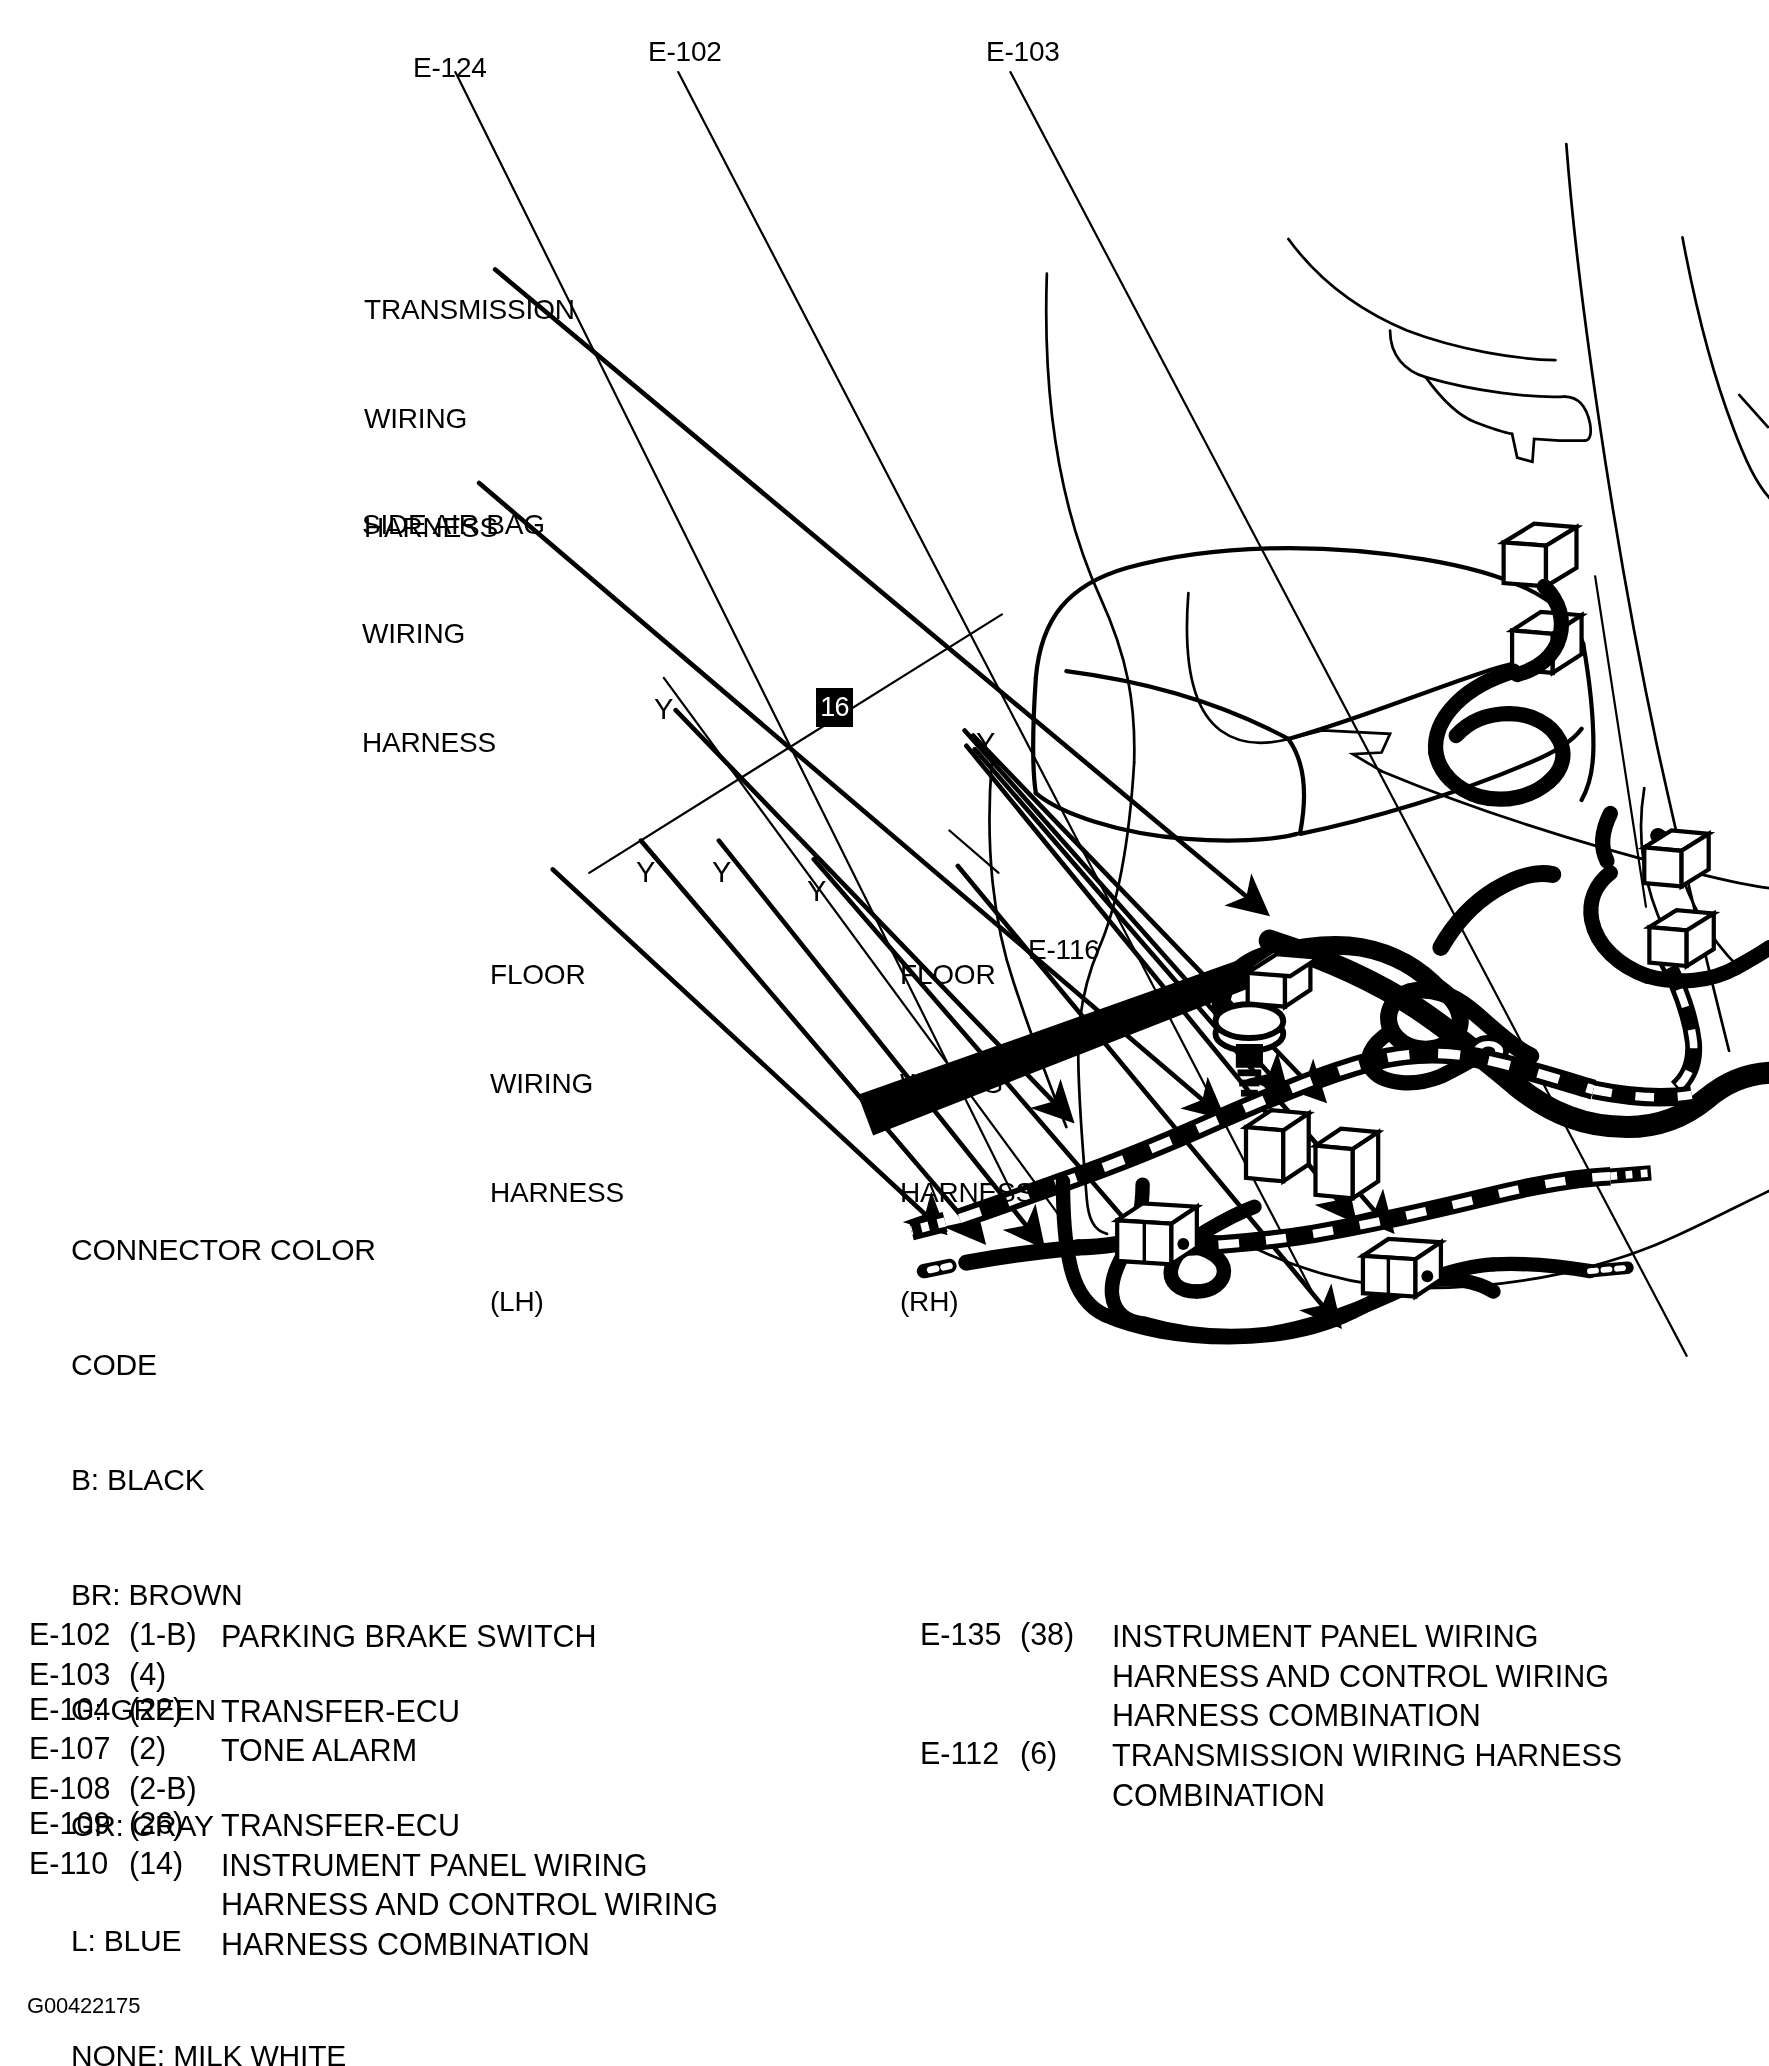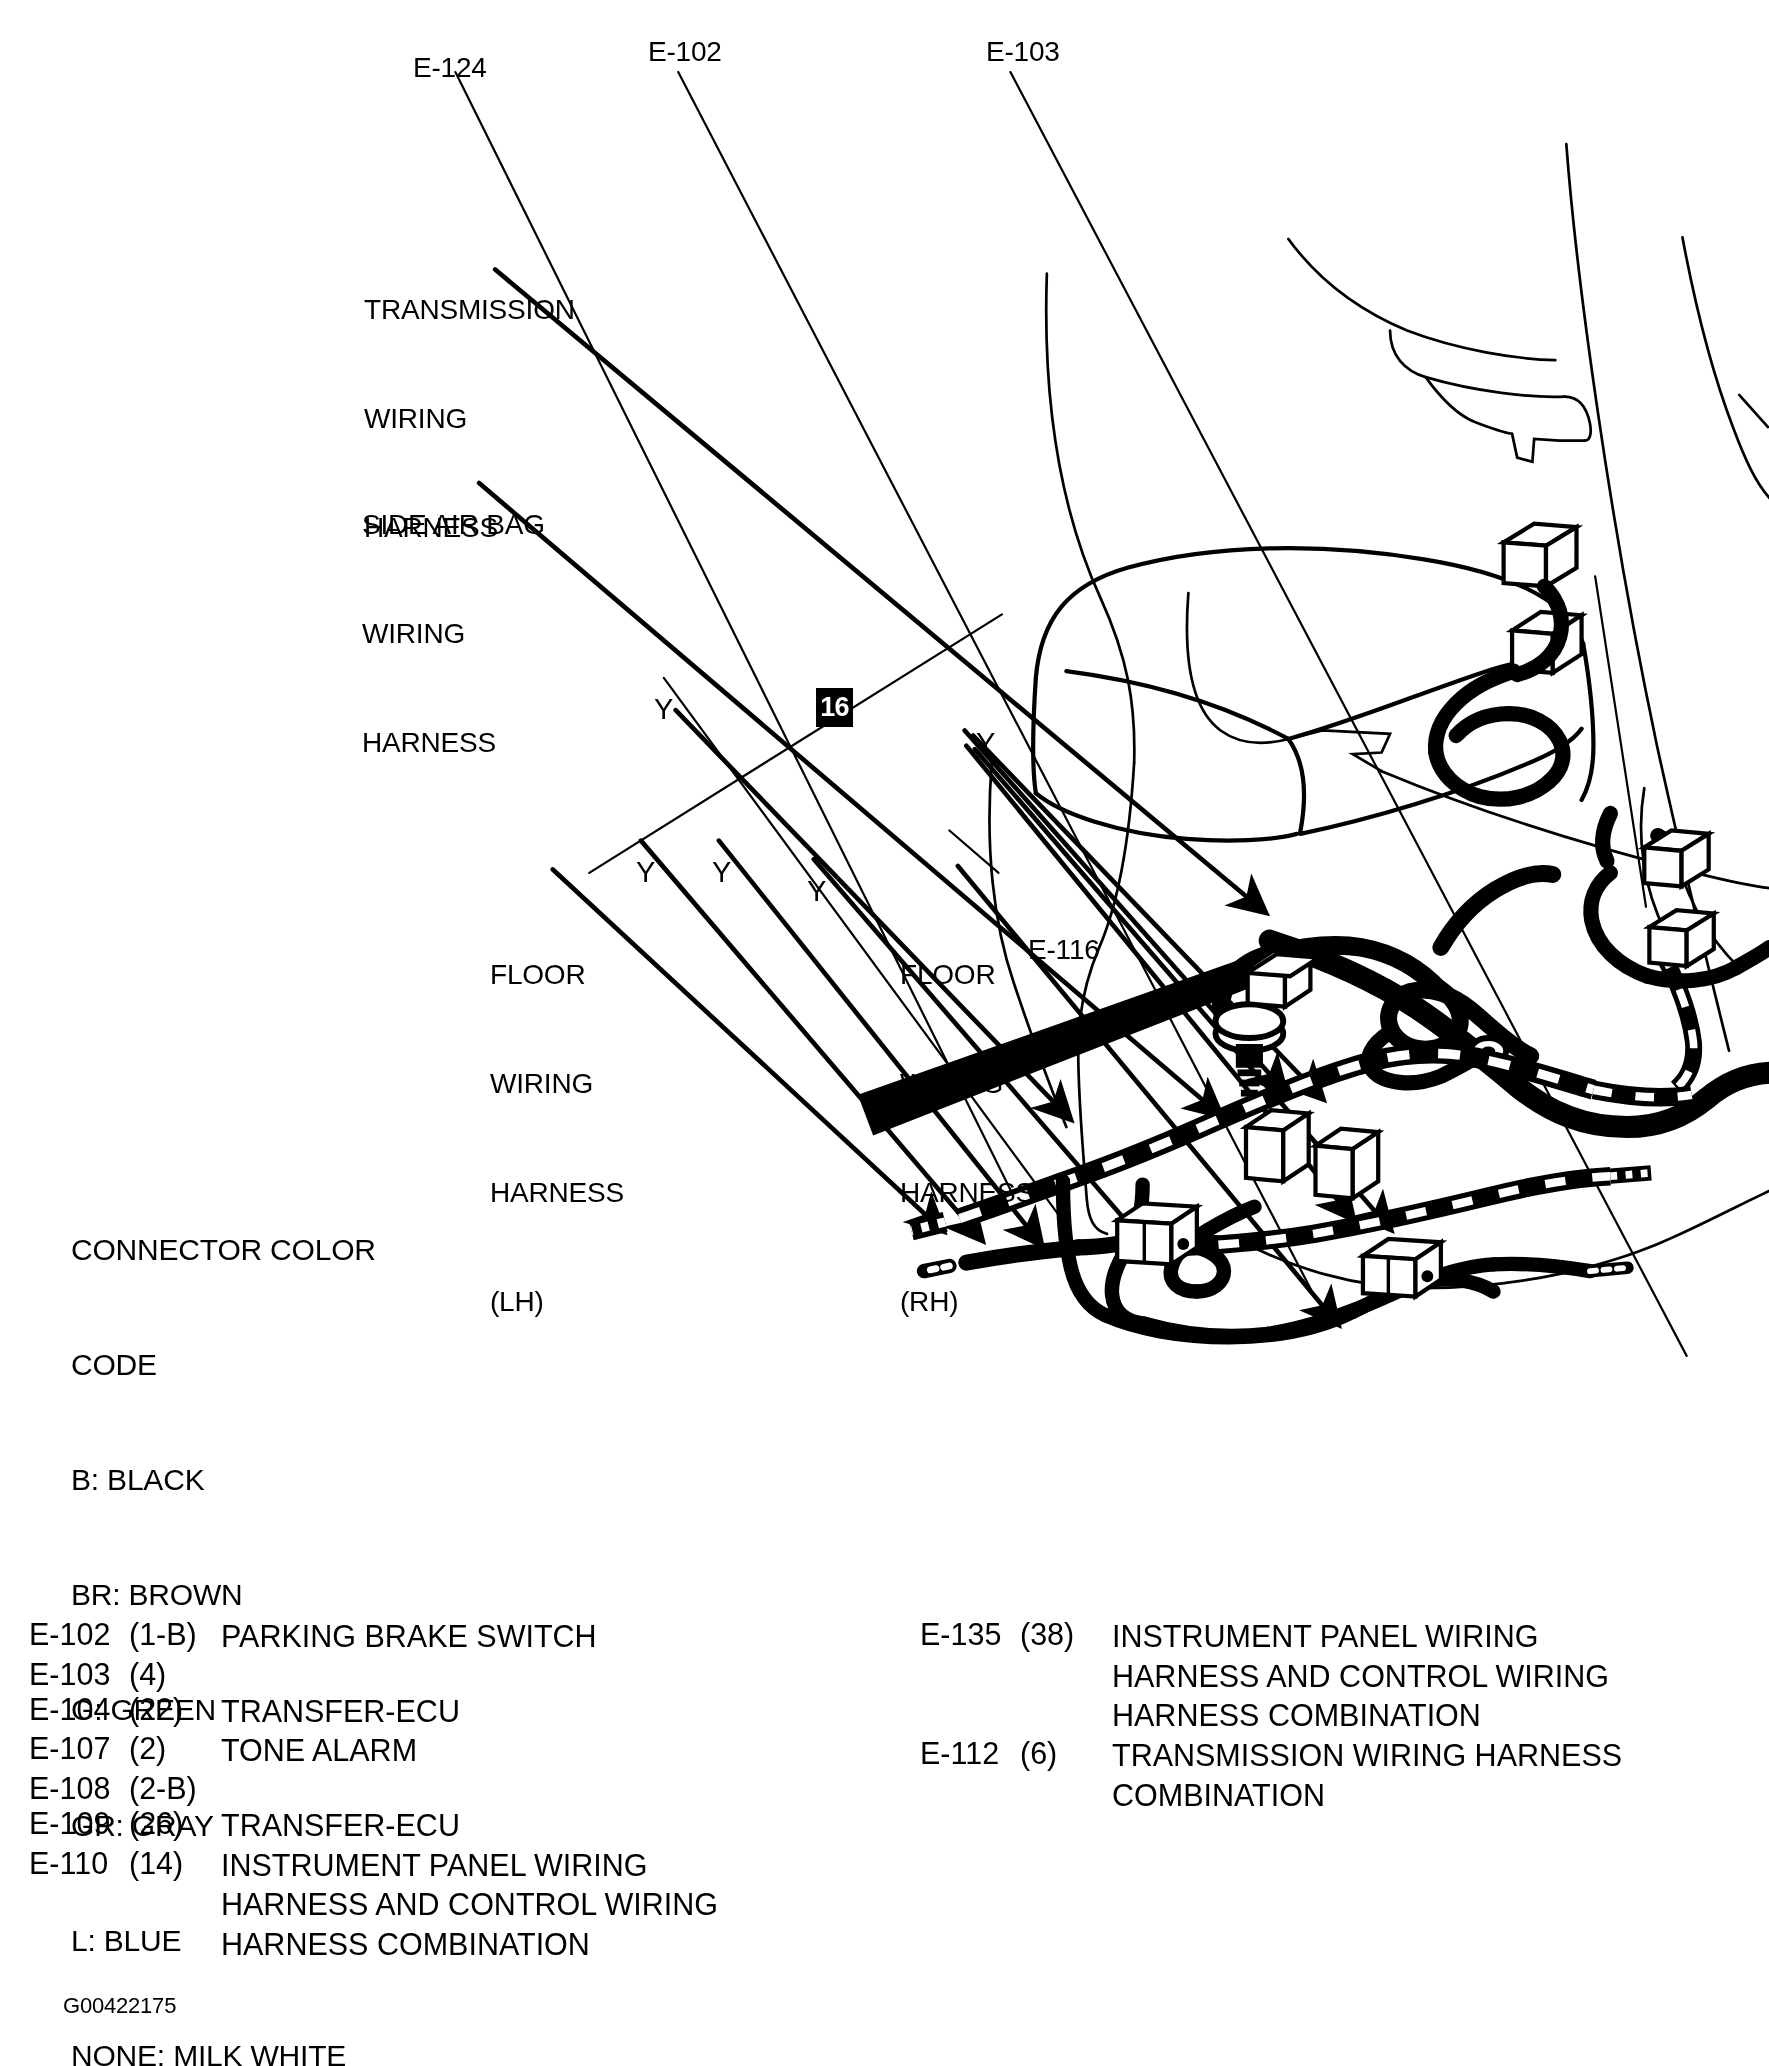--- a/index.html
+++ b/index.html
@@ -22,21 +22,21 @@
     font-family: "Liberation Sans", sans-serif;
     color: #000;
     white-space: pre;
     line-height: 1.30;
     letter-spacing: -0.2px;
   }
   .t-callout { font-size: 28px; }
   .t-label   { font-size: 28px; line-height: 1.30; }
   .t-legend  { font-size: 30px; line-height: 1.28; }
   .t-y       { font-size: 29px; }
-  .t-docid   { font-size: 22px; margin-left: 36px; }
+  .t-docid   { font-size: 22px; }
 
   
   #artwork {
     position: absolute;
     left: 0; top: 0;
     width: 1770px; height: 2066px;
     pointer-events: none;
   }
 
   
@@ -56,21 +56,21 @@
   .lr-desc div { line-height: 1.30; }
 
   
   .badge16 {
     position: absolute;
     width: 37px; height: 39px;
     background: #000;
     color: #fff;
     font-family: "Liberation Sans", sans-serif;
     font-size: 27px;
-    font-weight: bold;
+    font-weight: normal;
     display: flex;
     align-items: center;
     justify-content: center;
     letter-spacing: -0.8px;
   }
 </style>
 </head>
 <body>
 
 <svg id="artwork" viewBox="0 0 2088 2438">

